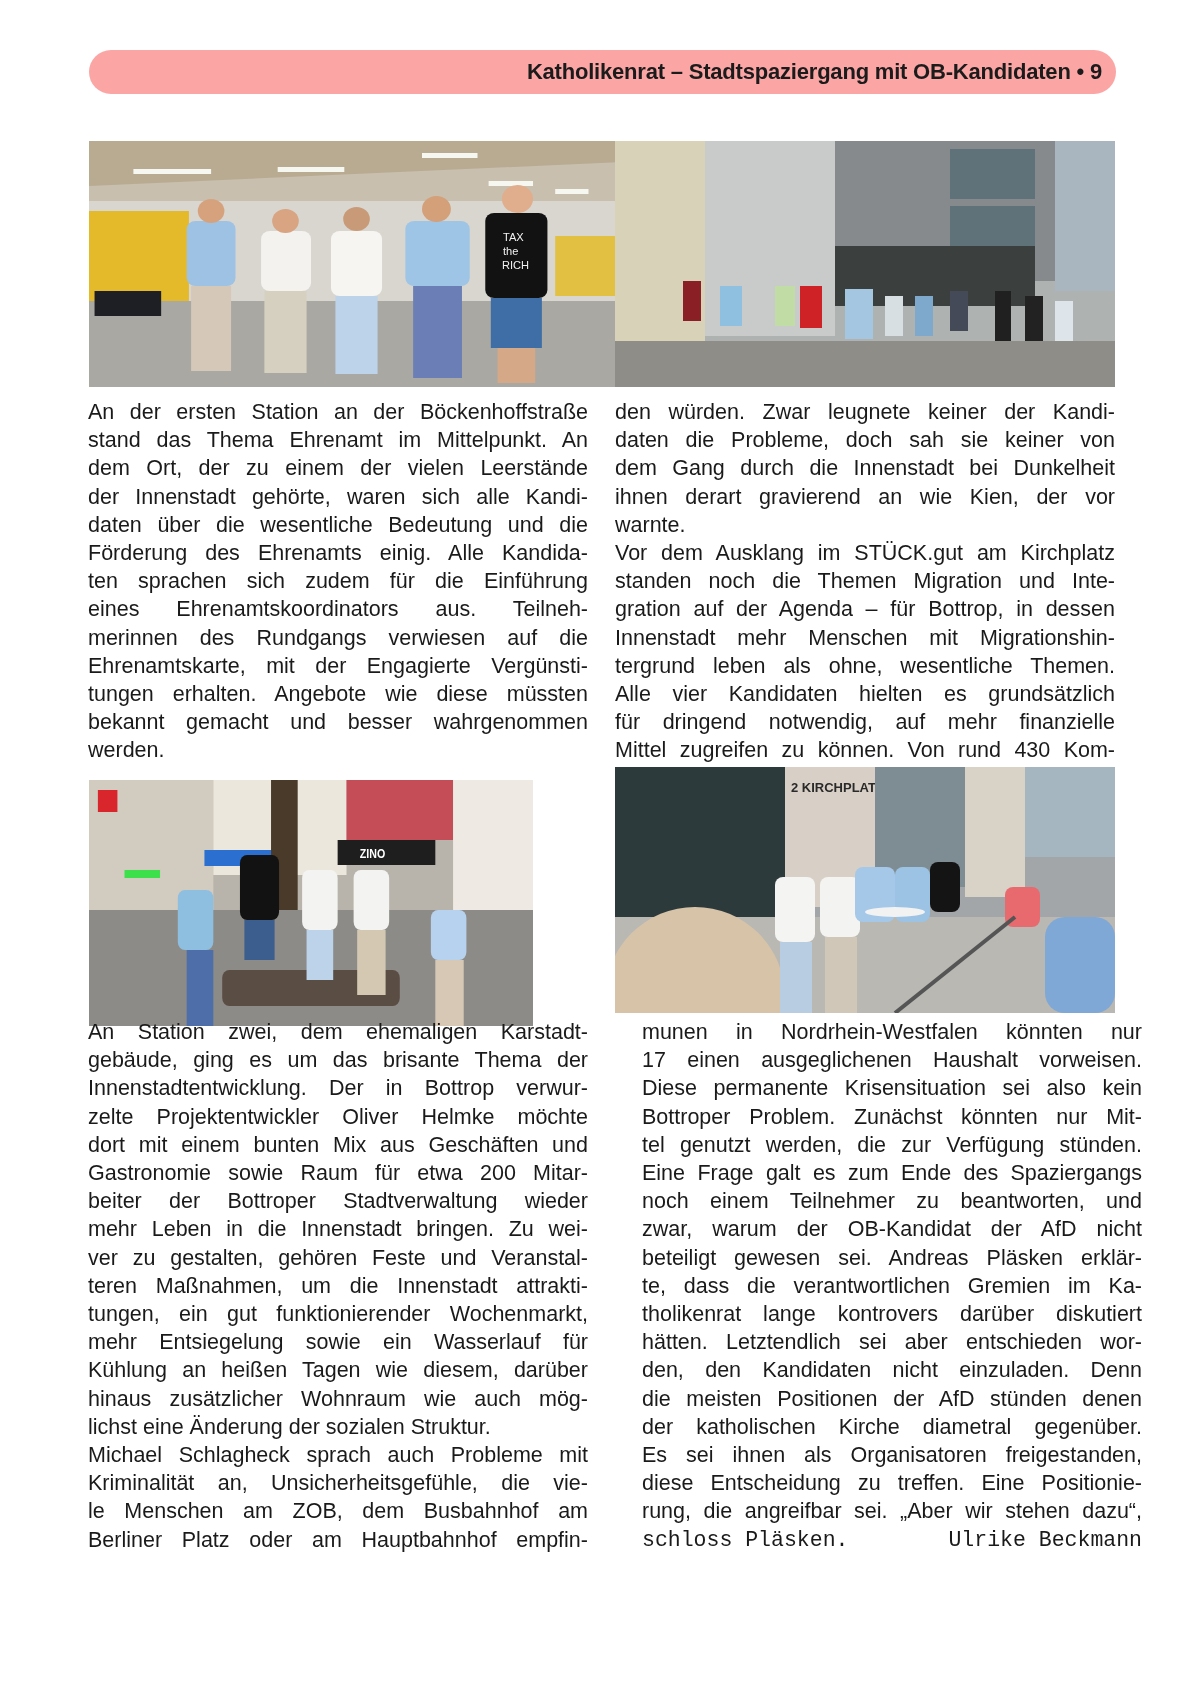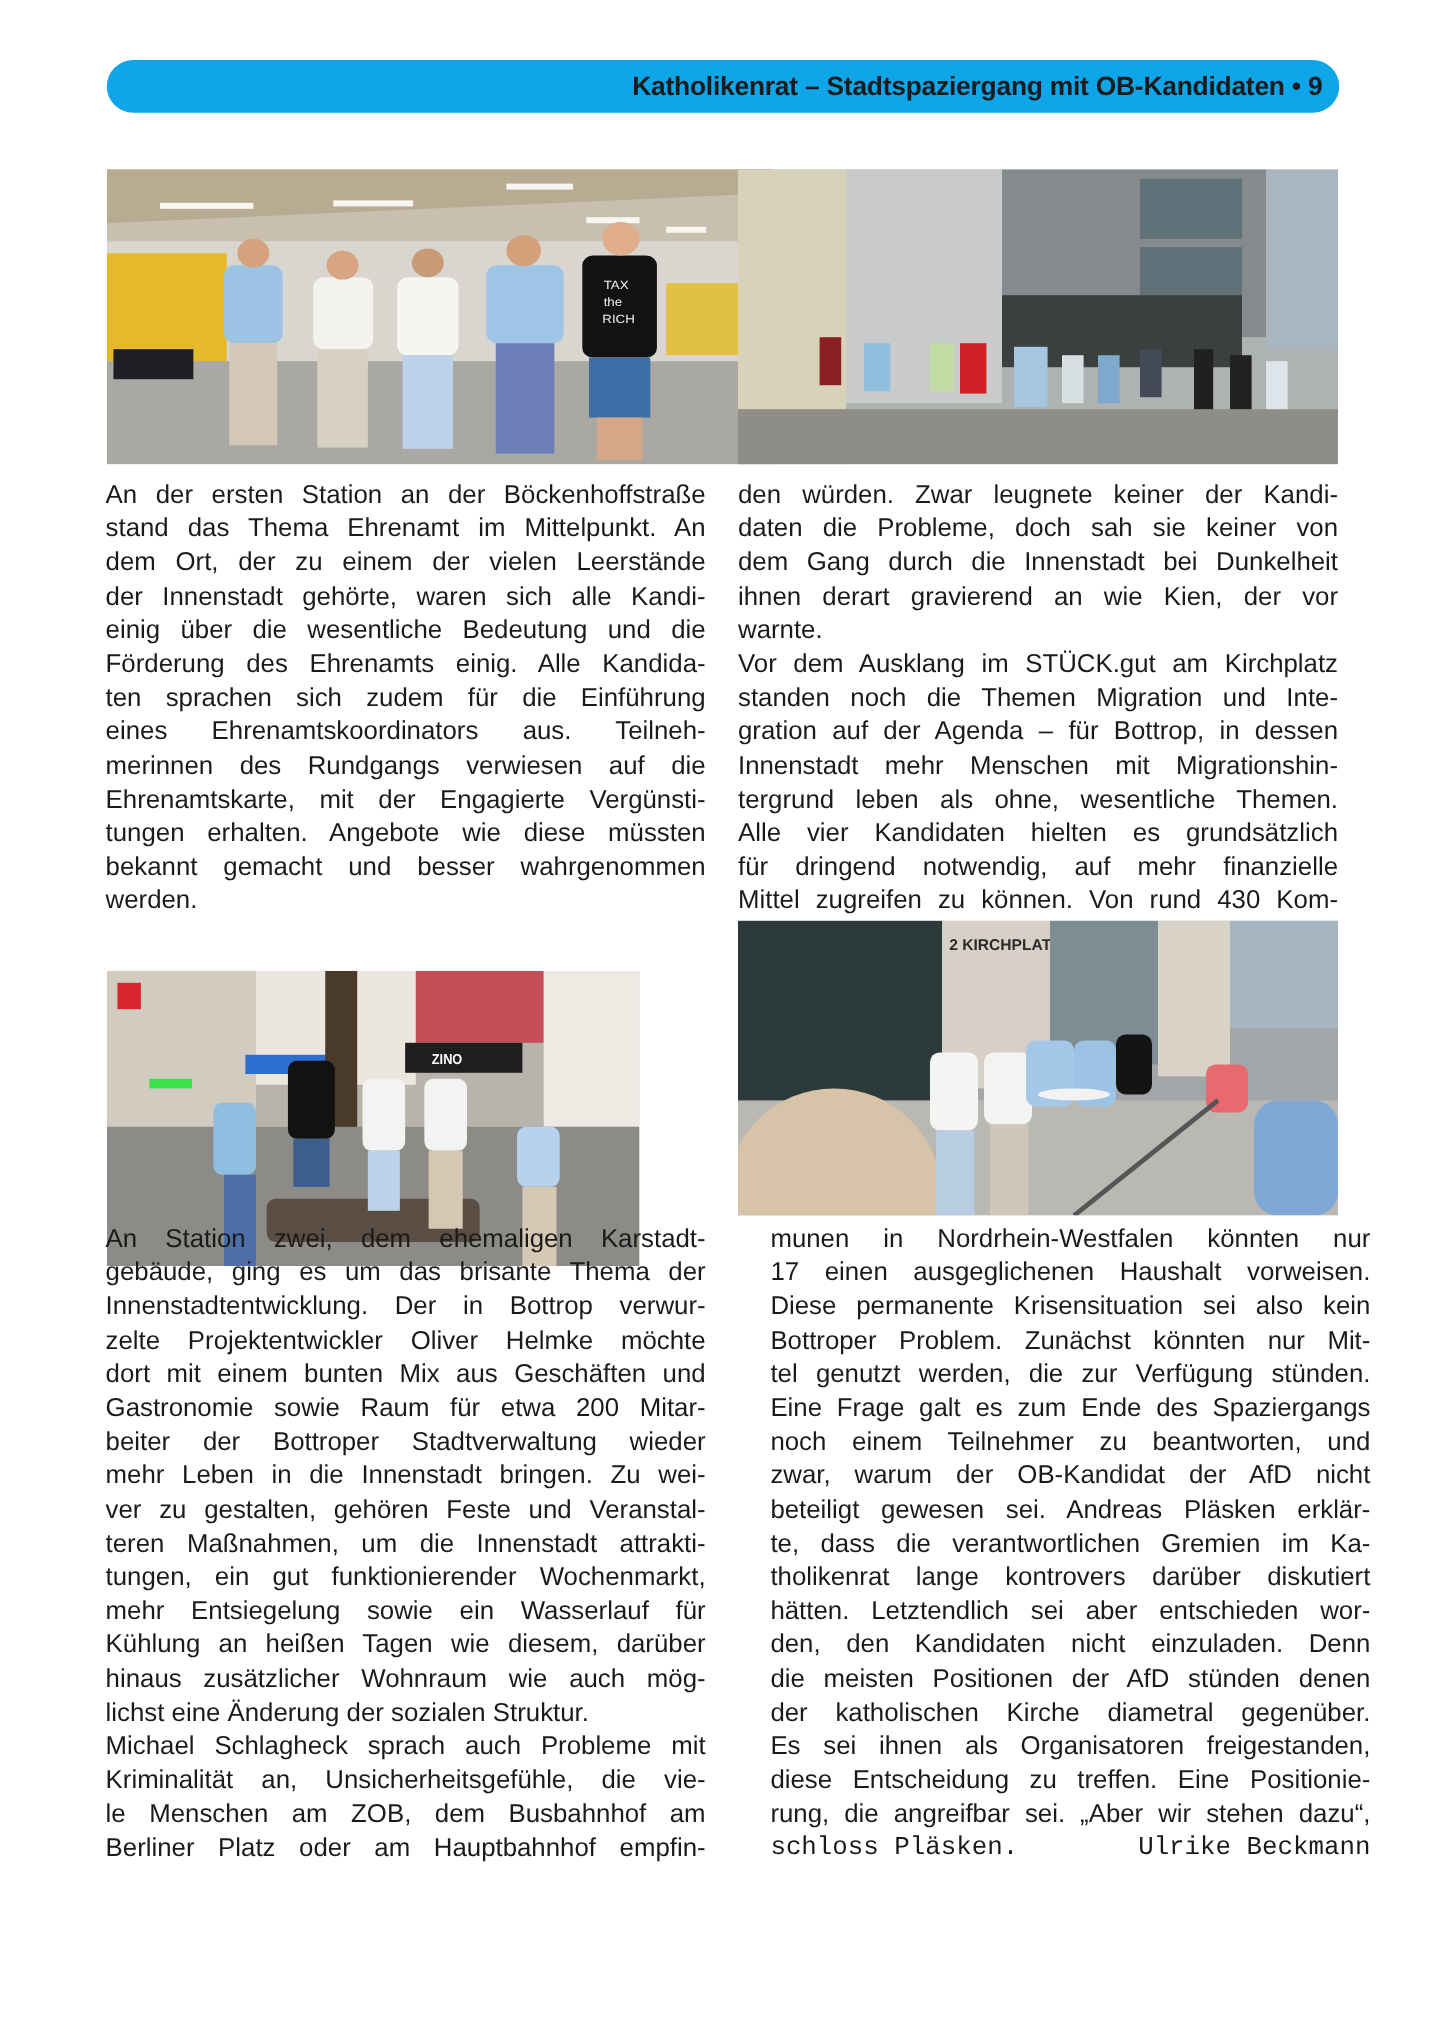--- a/index.html
+++ b/index.html
@@ -1,19 +1,19 @@
 <!DOCTYPE html>
 <html><head>
 <meta charset="utf-8">
 <style>
   html, body { margin: 0; padding: 0; background: #ffffff; }
   body { width: 1200px; height: 1697px; position: relative; overflow: hidden;
          font-family: "Liberation Sans", "DejaVu Sans", sans-serif; color: #1a1a1a; }
   .header-pill { position: absolute; left: 89px; top: 50px; width: 1027px; height: 44px;
-                 background: #0ea5e9; border-radius: 22px; box-sizing: border-box;
+                 background: #fca5a5; border-radius: 22px; box-sizing: border-box;
                  display: flex; align-items: center; justify-content: flex-end; padding-right: 14px; }
   .header-title { font-weight: bold; font-size: 22px; color: #1b1b1b; letter-spacing: -0.2px; }
   .photo { position: absolute; overflow: hidden; }
   .photo svg { width: 100%; height: 100%; display: block; }
   .col { position: absolute; width: 500px; font-size: 21.5px; line-height: 28.2px; text-align: justify; }
   .line { display: block; text-align: justify; text-align-last: justify; white-space: nowrap; }
   .line.last { text-align-last: left; }
   .sig-row { display: flex; justify-content: space-between; font-family: Liberation Mono, monospace; }
 </style>
 </head>
@@ -89,21 +89,21 @@
       <rect x="440" y="160" width="18" height="40" fill="#dde4ea"></rect>
     </g>
   </svg>
 </div>
 
 <div class="col" style="left:88px; top:398px;">
   <span class="line">An der ersten Station an der Böckenhoffstraße</span>
   <span class="line">stand das Thema Ehrenamt im Mittelpunkt. An</span>
   <span class="line">dem Ort, der zu einem der vielen Leerstände</span>
   <span class="line">der Innenstadt gehörte, waren sich alle Kandi-</span>
-  <span class="line">einig über die wesentliche Bedeutung und die</span>
+  <span class="line">daten über die wesentliche Bedeutung und die</span>
   <span class="line">Förderung des Ehrenamts einig. Alle Kandida-</span>
   <span class="line">ten sprachen sich zudem für die Einführung</span>
   <span class="line">eines Ehrenamtskoordinators aus. Teilneh-</span>
   <span class="line">merinnen des Rundgangs verwiesen auf die</span>
   <span class="line">Ehrenamtskarte, mit der Engagierte Vergünsti-</span>
   <span class="line">tungen erhalten. Angebote wie diese müssten</span>
   <span class="line">bekannt gemacht und besser wahrgenommen</span>
   <span class="line last">werden.</span>
 </div>
 
@@ -116,21 +116,21 @@
   <span class="line">Vor dem Ausklang im STÜCK.gut am Kirchplatz</span>
   <span class="line">standen noch die Themen Migration und Inte-</span>
   <span class="line">gration auf der Agenda – für Bottrop, in dessen</span>
   <span class="line">Innenstadt mehr Menschen mit Migrationshin-</span>
   <span class="line">tergrund leben als ohne, wesentliche Themen.</span>
   <span class="line">Alle vier Kandidaten hielten es grundsätzlich</span>
   <span class="line">für dringend notwendig, auf mehr finanzielle</span>
   <span class="line">Mittel zugreifen zu können. Von rund 430 Kom-</span>
 </div>
 
-<div class="photo" style="left:89px; top:809px; width:444px; height:246px;">
+<div class="photo" style="left:89px; top:780px; width:444px; height:246px;">
   <svg viewBox="0 0 500 246" preserveAspectRatio="none">
     <rect width="500" height="246" fill="#b9b4ab"></rect>
     <rect x="0" y="0" width="140" height="130" fill="#d2cbc0"></rect>
     <rect x="140" y="0" width="150" height="95" fill="#ece7dc"></rect>
     <rect x="290" y="0" width="120" height="60" fill="#c54d58"></rect>
     <rect x="410" y="0" width="90" height="130" fill="#eeeae3"></rect>
     <rect x="10" y="10" width="22" height="22" fill="#d9262c"></rect>
     <rect x="130" y="70" width="100" height="16" fill="#2b6fd0"></rect>
     <rect x="280" y="60" width="110" height="25" fill="#1e1e1e"></rect>
     <text x="305" y="78" font-size="12" fill="#fff" font-family="Liberation Sans, sans-serif" font-weight="bold">ZINO</text>

